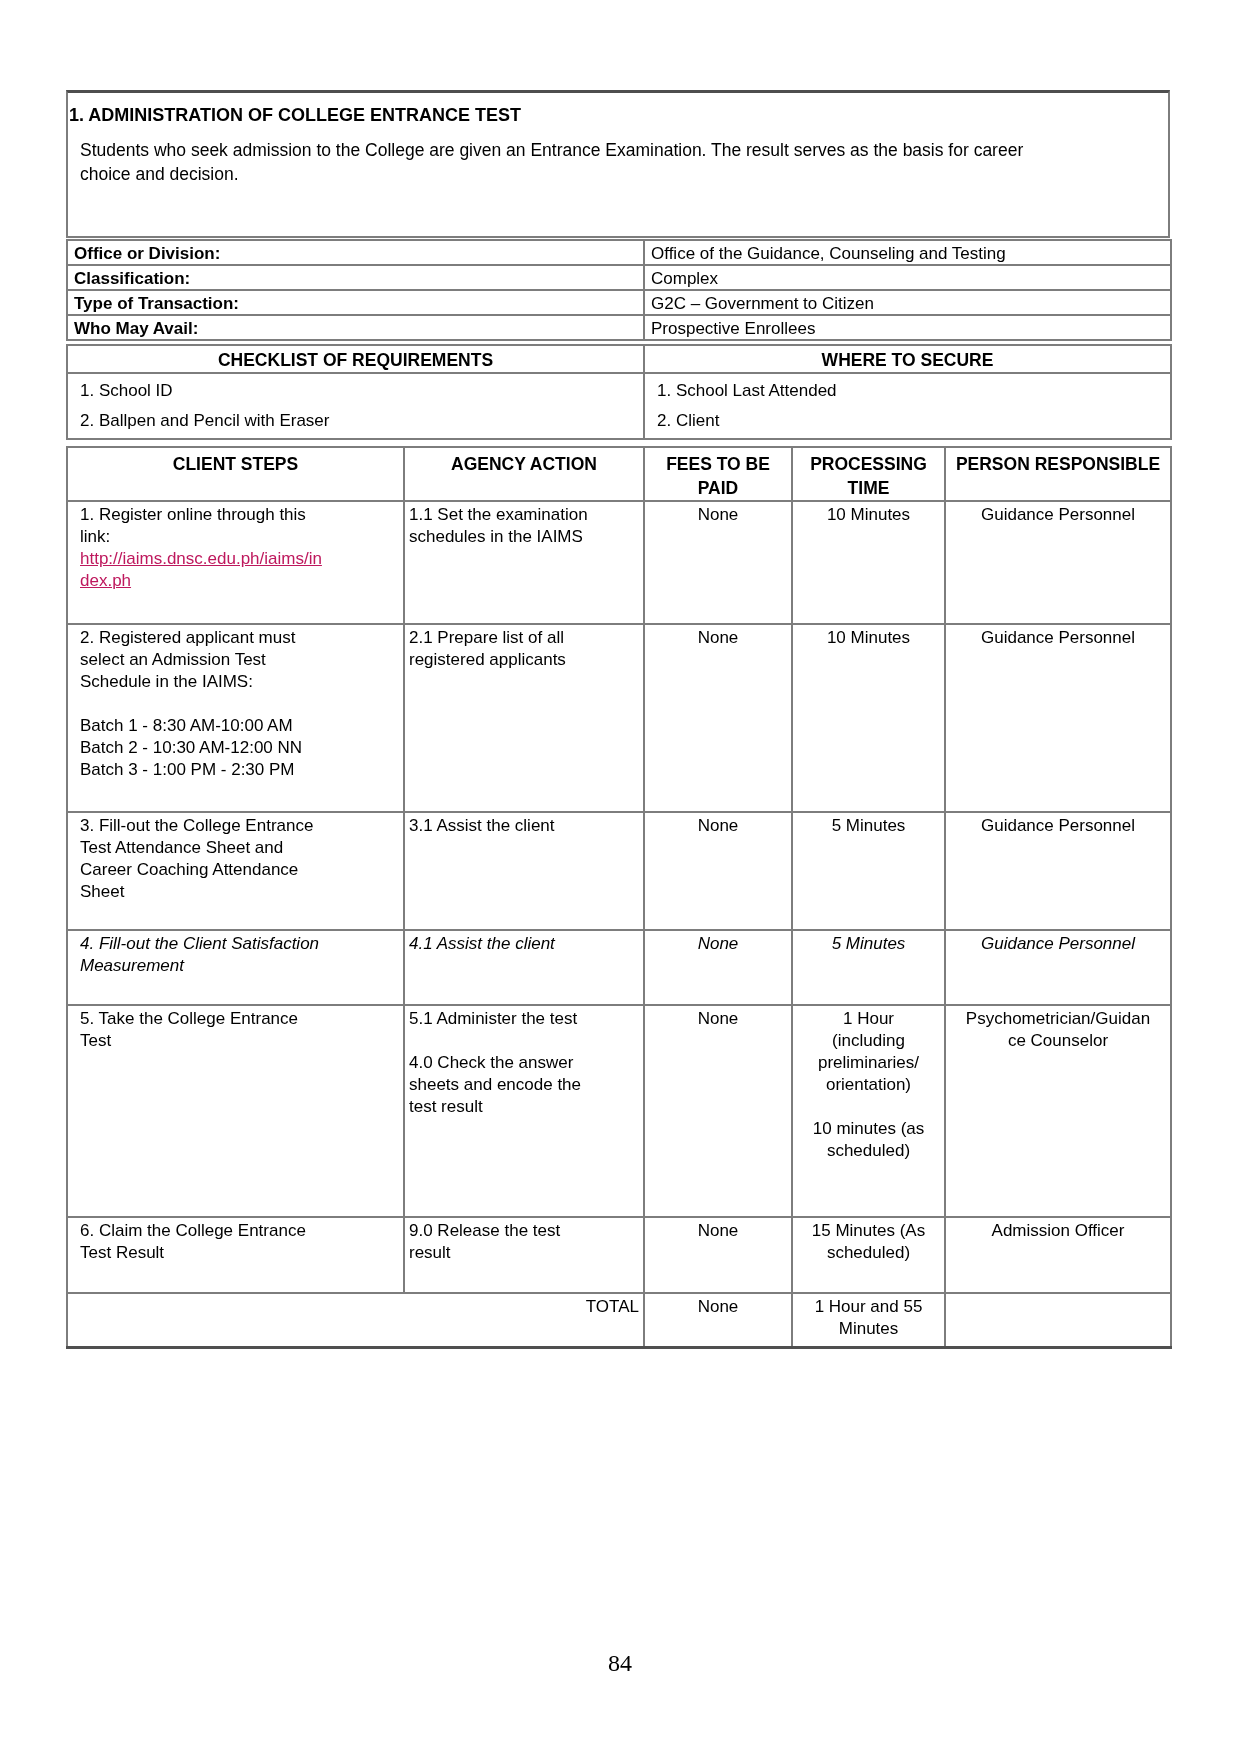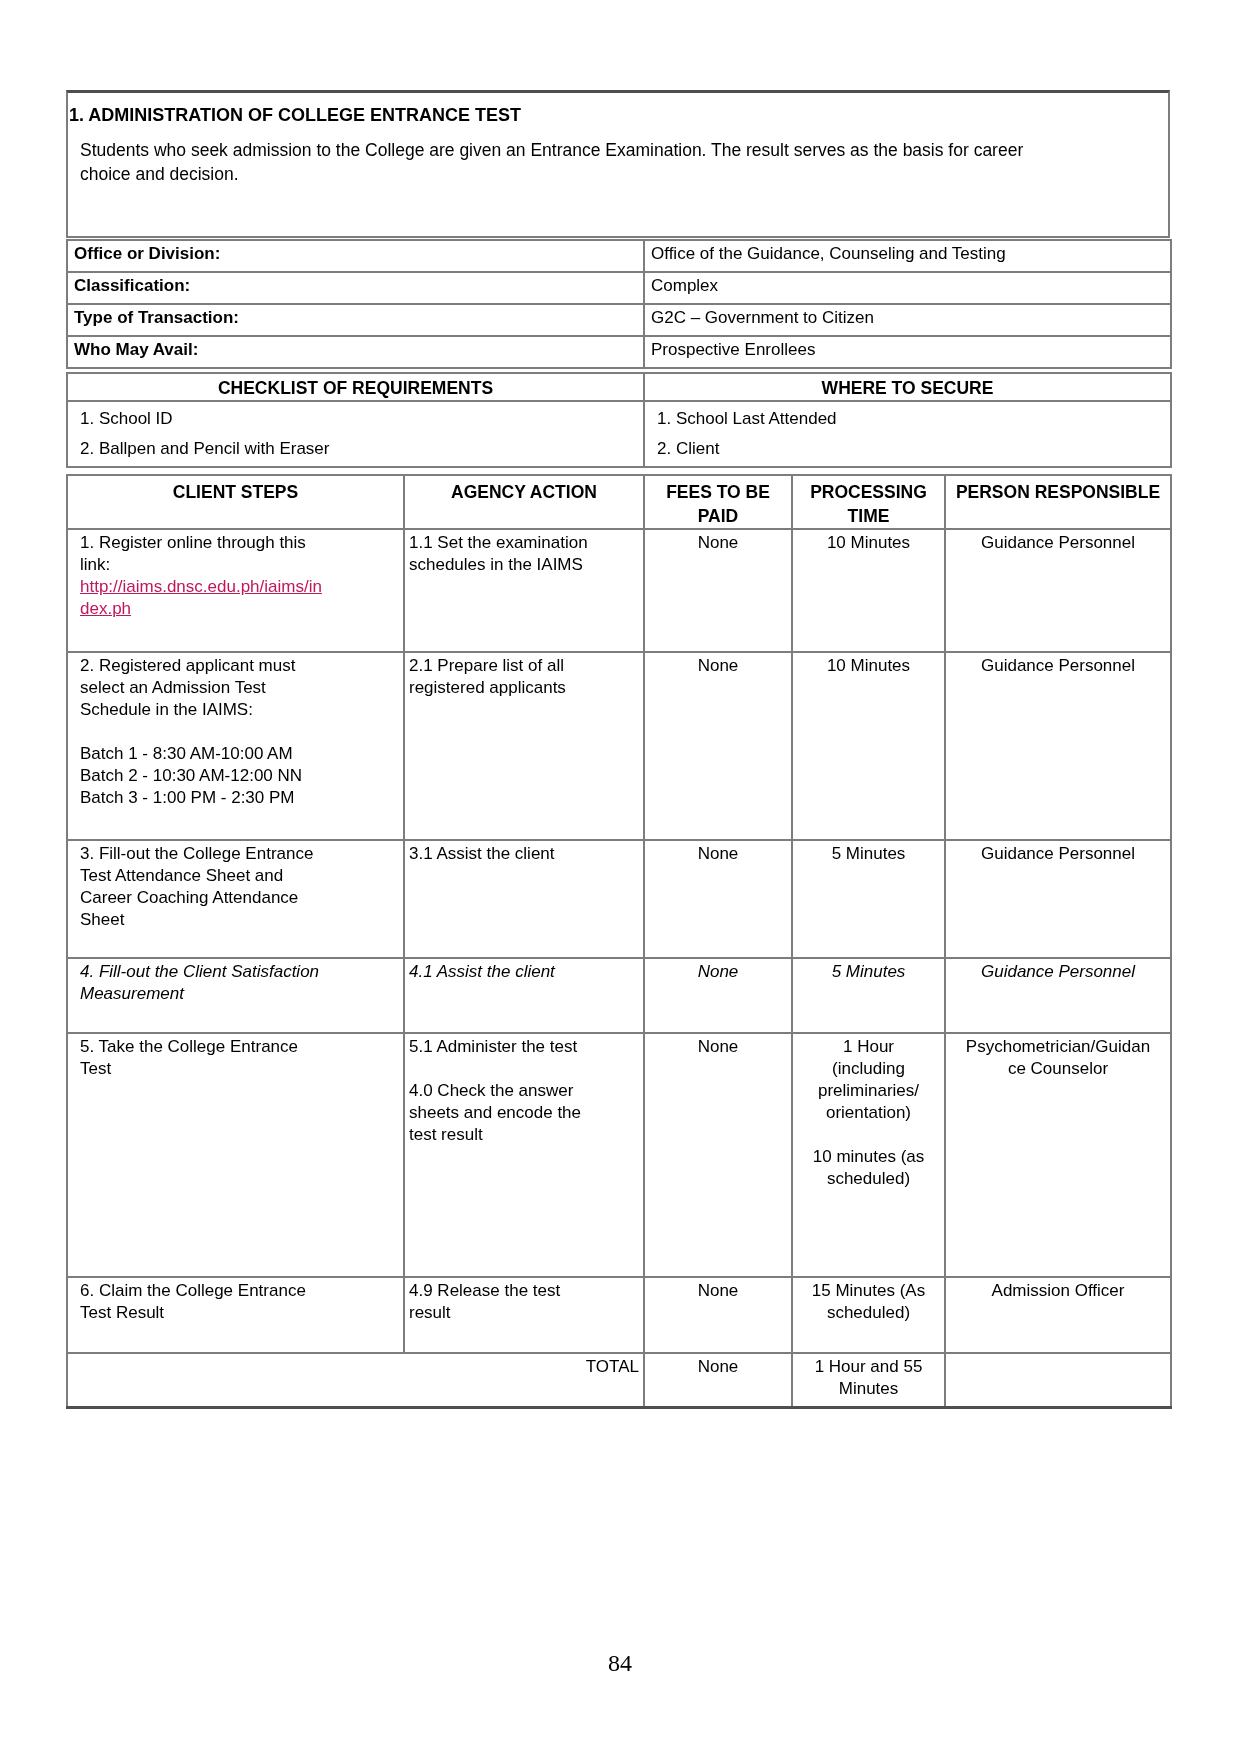--- a/index.html
+++ b/index.html
@@ -22,21 +22,21 @@
   
   table{border-collapse:collapse;table-layout:fixed;width:1104px;background:#fff;}
   td,th{
     border:2px solid #7d7d7d;box-sizing:border-box;vertical-align:top;
     font-size:17px;line-height:22px;padding:2px 4px 0 4px;
     white-space:pre-line;overflow:hidden;word-wrap:break-word;
   }
 
   
   .info-table{margin-top:1px;}
-  .info-table td{height:32px;line-height:21px;white-space:nowrap;}
+  .info-table td{height:25px;line-height:21px;white-space:nowrap;}
   .info-table .lbl{font-weight:bold;padding-left:6px;}
   .info-table .val{padding-left:6px;}
 
   
   .chk-table{margin-top:3px;}
   .chk-table th{height:28px;font-weight:bold;text-align:center;font-size:17.5px;line-height:24px;}
   .chk-table td{height:66px;line-height:30px;padding-left:12px;}
 
   
   .main-table{margin-top:6px;border-bottom:3px solid #4f4f4f;}
@@ -46,21 +46,21 @@
   }
   .cell-step{padding-left:12px;padding-right:8px;}
   .cell-action{padding-left:4px;padding-right:2px;border-radius:11px;}
   .cell-center{text-align:center;padding-left:2px;padding-right:2px;}
   .cell-total{text-align:right;}
   tr.rh{height:53px;}
   tr.r0{height:123px;}
   tr.r1{height:188px;}
   tr.r2{height:118px;}
   tr.r3{height:75px;font-style:italic;}
-  tr.r4{height:244px;margin-left:37px;}
+  tr.r4{height:212px;margin-left:37px;}
   tr.r5{height:76px;}
   tr.rt{height:54px;}
 
   a.reg-link{color:#be185d;text-decoration:underline;white-space:pre-line;}
 
   .page-num{
     position:absolute;top:1650px;left:0;width:1240px;text-align:center;
     font-family:"Liberation Serif",serif;font-size:24px;
   }
 </style>
@@ -197,21 +197,21 @@
 
 10 minutes (as
 scheduled)</td>
       <td class="cell-center">Psychometrician/Guidan
 ce Counselor</td>
     </tr>
 
     <tr class="r5">
       <td class="cell-step">6. Claim the College Entrance
 Test Result</td>
-      <td class="cell-action">4.9 Release the test
+      <td class="cell-action">9.0 Release the test
 result</td>
       <td class="cell-center">None</td>
       <td class="cell-center">15 Minutes (As
 scheduled)</td>
       <td class="cell-center">Admission Officer</td>
     </tr>
 
     <tr class="rt">
       <td class="cell-total" colspan="2">TOTAL</td>
       <td class="cell-center">None</td>

